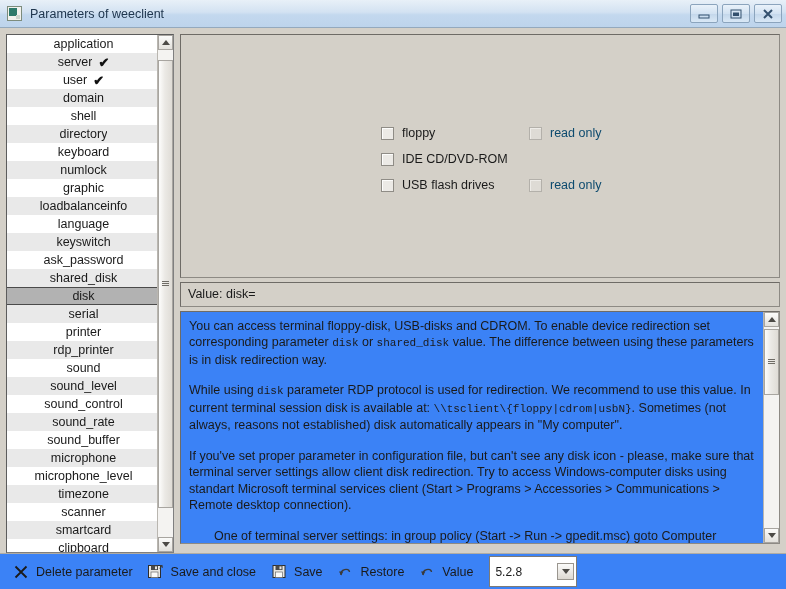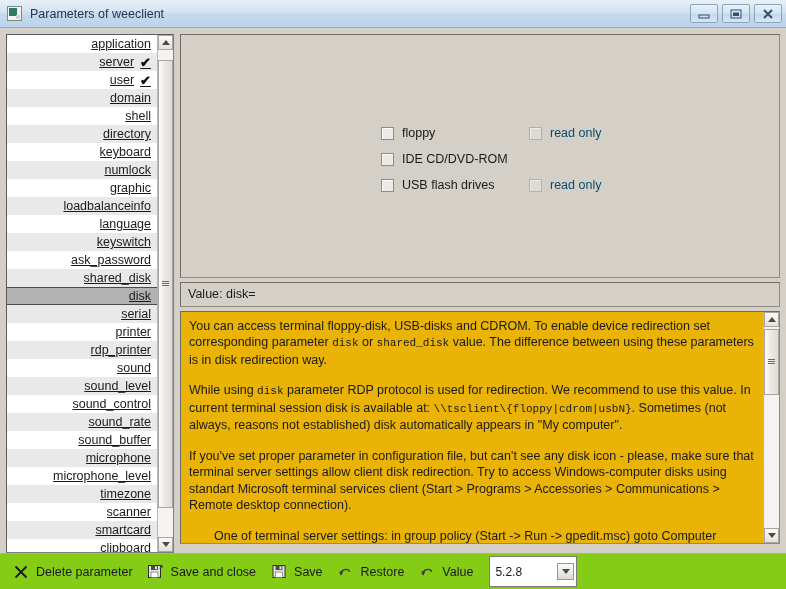--- a/index.html
+++ b/index.html
@@ -112,24 +112,23 @@
   }
   .list-item {
     height: 18px;
     line-height: 18px;
     font-size: 12.5px;
     color: #1a1a1a;
     padding: 0 6px 0 9px;
     box-sizing: border-box;
     display: flex;
     align-items: center;
-    justify-content: flex-end;
+    justify-content: center;
     white-space: nowrap;
     cursor: default;
-    text-decoration: underline;
   }
   .list-item.odd { background: #ffffff; }
   .list-item.even { background: #e9e9e9; }
   .list-item.selected {
     background: #b2b2b2;
     border-top: 1px solid #4a4a4a;
     border-bottom: 1px solid #4a4a4a;
     height: 18px;
   }
   .list-item .lbl { overflow: hidden; text-overflow: clip; }
@@ -259,21 +258,21 @@
     align-items: center;
     padding-left: 7px;
     font-size: 12.5px;
     color: #1a1a1a;
   }
 
   .desc-wrap {
     flex: 1 1 auto;
     margin-top: 4px;
     margin-bottom: 9px;
-    background: #eab308;
+    background: #3b82f6;
     border: 1px solid #8d8a84;
     border-top-color: #6e6b66;
     border-left-color: #6e6b66;
     box-sizing: border-box;
     display: flex;
     overflow: hidden;
     min-height: 0;
   }
   .desc-body {
     flex: 1 1 auto;
@@ -294,21 +293,21 @@
   }
   .mono {
     font-family: "Liberation Mono", "DejaVu Sans Mono", monospace;
     font-size: 11px;
   }
 
   
   .toolbar {
     height: 36px;
     min-height: 36px;
-    background: #84cc16;
+    background: #3b82f6;
     border-top: 1px solid #b0aca4;
     display: flex;
     align-items: center;
     padding: 0 8px;
     box-sizing: border-box;
     gap: 0px;
   }
   .tb-btn {
     display: flex;
     align-items: center;

